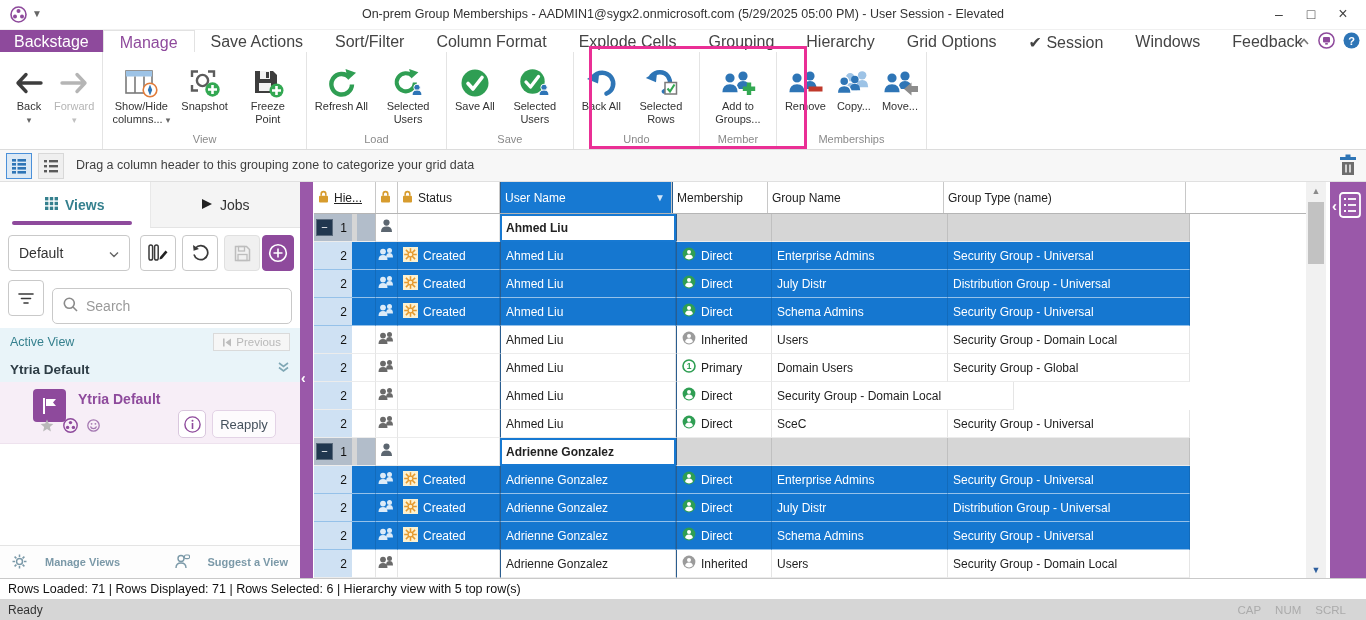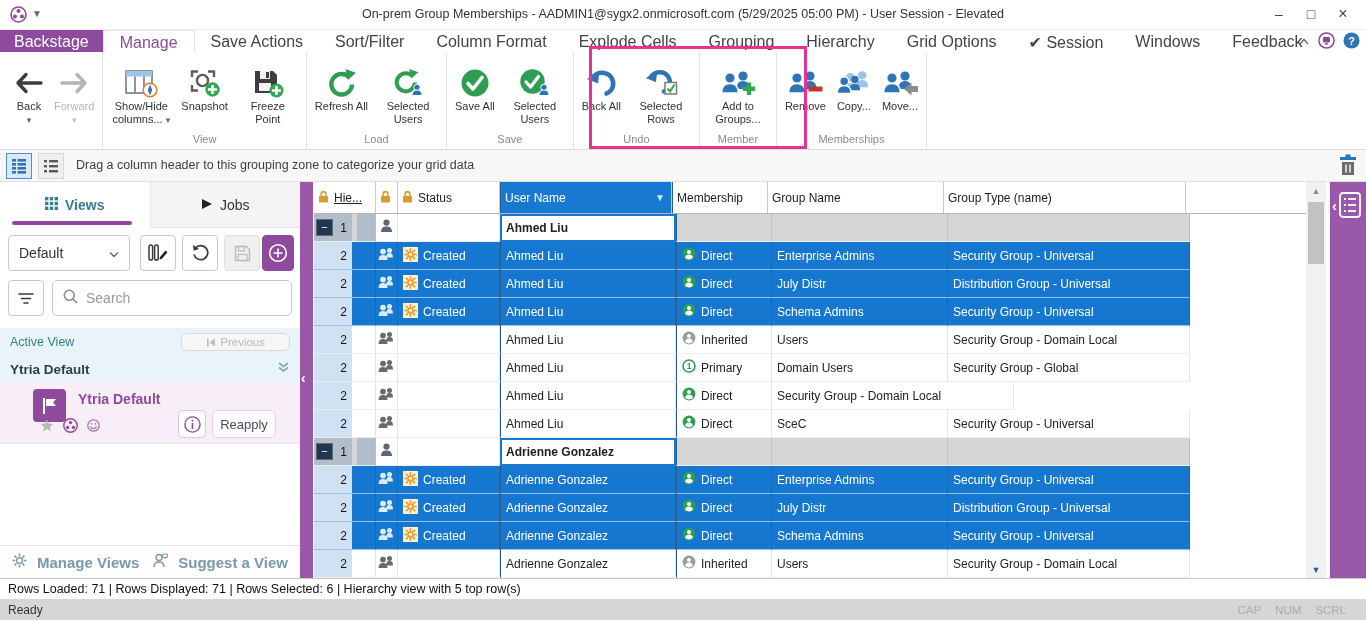--- a/index.html
+++ b/index.html
@@ -58,47 +58,47 @@
   #side-controls { position:absolute; left:0; top:53px; width:300px; height:40px; }
   #view-select { position:absolute; left:8px; top:0; width:122px; height:36px; border:1px solid #c9c9c9;
     border-radius:4px; display:flex; align-items:center; padding:0 10px; font-size:14px; color:#333; justify-content:space-between; }
   .sq-btn { position:absolute; top:0; width:36px; height:36px; border:1px solid #c9c9c9; border-radius:4px;
     background:#fff; display:flex; align-items:center; justify-content:center; }
   #btn-edit-views { left:140px; } #btn-reset-view { left:182px; }
   #btn-save-view { left:224px; background:#f0f0f0; border-color:#e0e0e0; }
   #btn-add-view { left:262px; width:32px; background:#8e4a9c; border-color:#8e4a9c; }
   #side-search-row { position:absolute; left:0; top:98px; width:300px; height:40px; }
   #btn-filter { left:8px; }
-  #search-box { position:absolute; left:52px; top:0; width:240px; height:36px; border:1px solid #c9c9c9;
+  #search-box { position:absolute; left:52px; top:8px; width:240px; height:36px; border:1px solid #c9c9c9;
     border-radius:5px; display:flex; align-items:center; padding:0 10px; gap:8px; }
   #search-box input { border:none; outline:none; font-size:14px; color:#333; width:170px;
     font-family:"Liberation Sans", sans-serif; background:transparent; }
   #search-box input::placeholder { color:#9a9a9a; }
   #active-view-bar { position:absolute; left:0; top:146px; width:300px; height:28px; background:#e9f4f9;
     display:flex; align-items:center; justify-content:space-between; padding:0 10px; }
   #active-view-label { color:#35808e; font-size:12.5px; }
   #btn-previous { display:flex; align-items:center; gap:4px; border:1px solid #dadada; background:#f6f6f6;
-    color:#b9b9b9; font-size:11.5px; padding:2px 24px; border-radius:6px; }
+    color:#b9b9b9; font-size:11.5px; padding:2px 8px; border-radius:0; }
   #view-group-header { position:absolute; left:0; top:174px; width:300px; height:26px; background:#e9f4f9;
     display:flex; align-items:center; justify-content:space-between; padding:0 10px; }
   #view-group-title { font-size:13.5px; font-weight:bold; color:#2e3d46; }
   #view-card { position:absolute; left:0; top:200px; width:300px; height:62px; background:#f7eef7;
     border-bottom:1px solid #eee2ee; }
   #flag-tile { position:absolute; left:33px; top:7px; width:33px; height:33px; background:#8e4a9c;
     border-radius:4px; display:flex; align-items:center; justify-content:center; }
   #card-title { position:absolute; left:78px; top:9px; font-size:14px; font-weight:bold; color:#8e4a9c; }
   #card-icons { position:absolute; left:40px; top:36px; display:flex; gap:9px; align-items:center; }
   #btn-info { position:absolute; left:178px; top:28px; width:28px; height:28px; border:1px solid #d9c7de;
     border-radius:5px; background:#fff; display:flex; align-items:center; justify-content:center; }
   #btn-reapply { position:absolute; left:212px; top:28px; width:64px; height:28px; border:1px solid #e3d3e6;
     border-radius:5px; background:#fdfbfd; display:flex; align-items:center; justify-content:center;
     font-size:13px; color:#44505c; }
   #side-footer { position:absolute; left:0; bottom:0; width:300px; height:33px; border-top:1px solid #e4e4e4;
     display:flex; align-items:center; justify-content:space-between; padding:0 12px; background:#fdfdfd; }
-  .footer-link { display:flex; align-items:center; gap:10px; color:#7b99a8; font-size:15px; font-weight:bold; }
+  .footer-link { display:flex; align-items:center; gap:18px; color:#7b99a8; font-size:11px; font-weight:bold; }
   #collapse-strip { position:absolute; left:300px; top:182px; width:13px; height:396px; background:#9a58a9; }
   #collapse-strip .chev { position:absolute; top:188px; left:1px; color:#fff; font-size:14px; font-weight:bold; }
 
   
   #grid { position:absolute; left:314px; top:182px; width:992px; height:396px; background:#fff; overflow:hidden; }
   #grid-header { display:flex; height:32px; border-bottom:1px solid #b5b5b5; background:#fff; }
   .hcell { display:flex; align-items:center; gap:5px; padding:0 4px; border-right:1px solid #c8c8c8;
     font-size:12px; color:#222; position:relative; }
   .hcell.sorted { background:#1779d2; color:#fff; }
   .hcell.sorted .sortarrow { position:absolute; right:6px; color:#cfe4f8; font-size:10px; }

